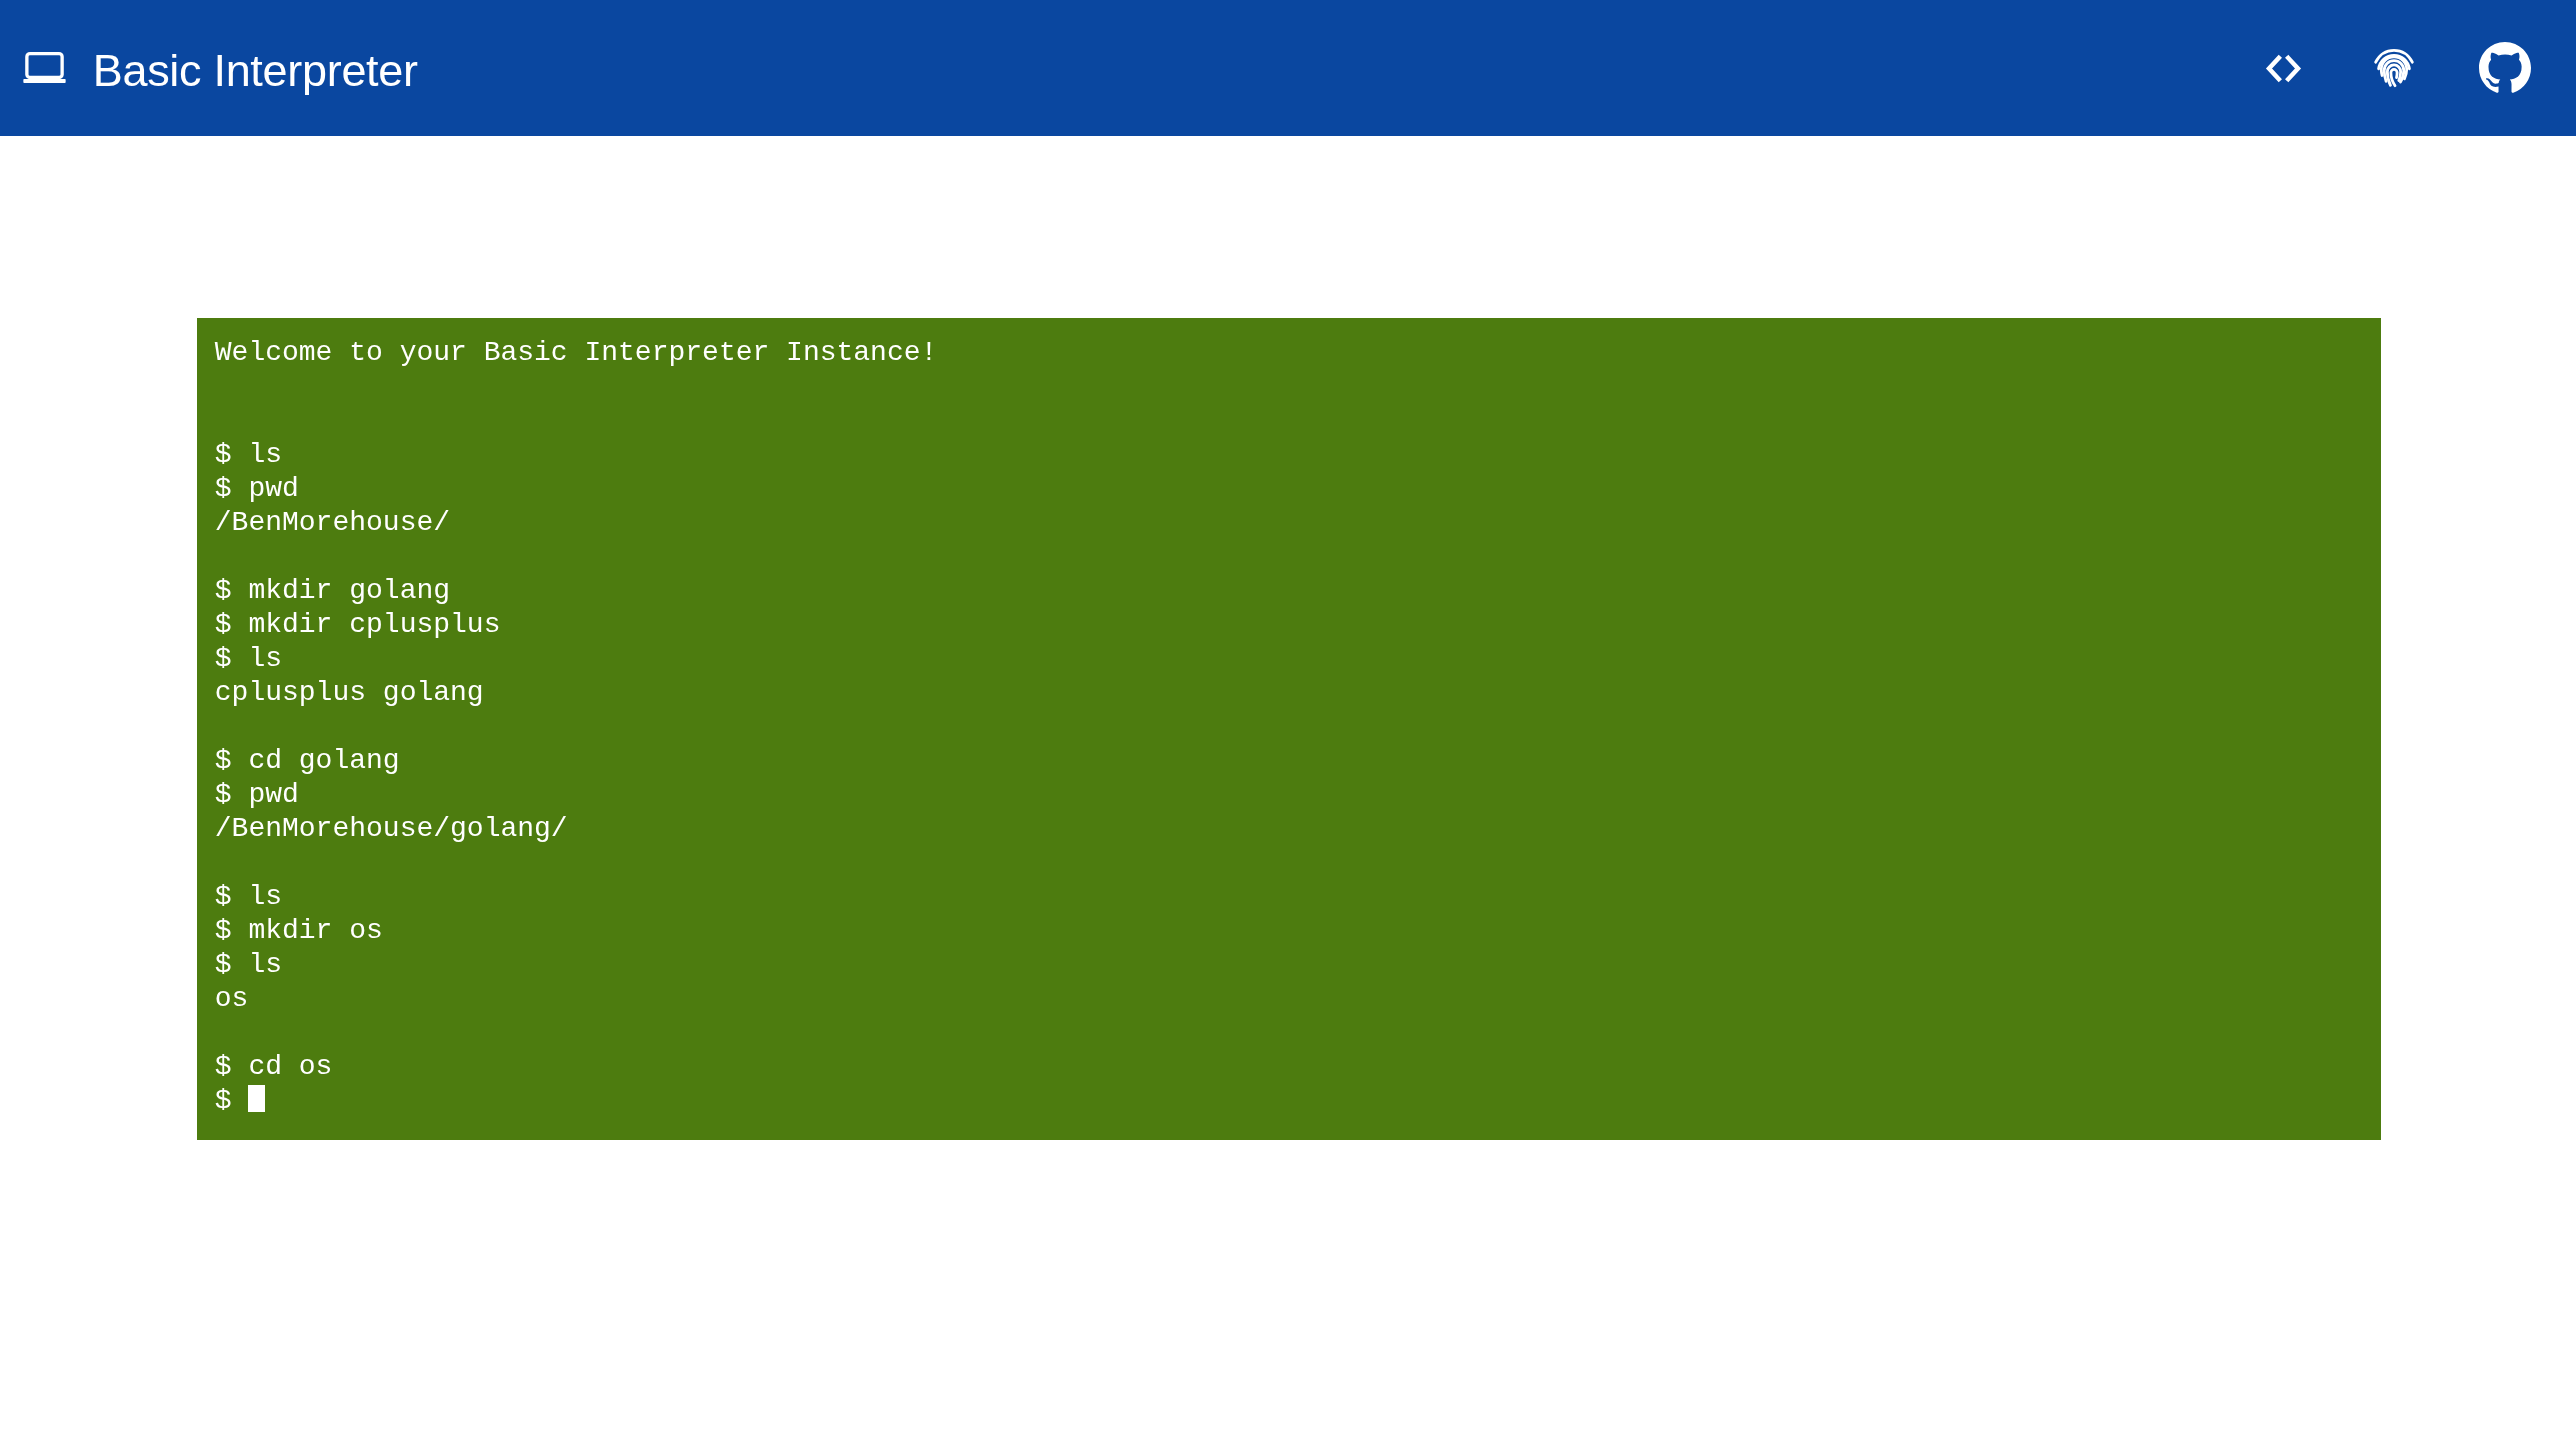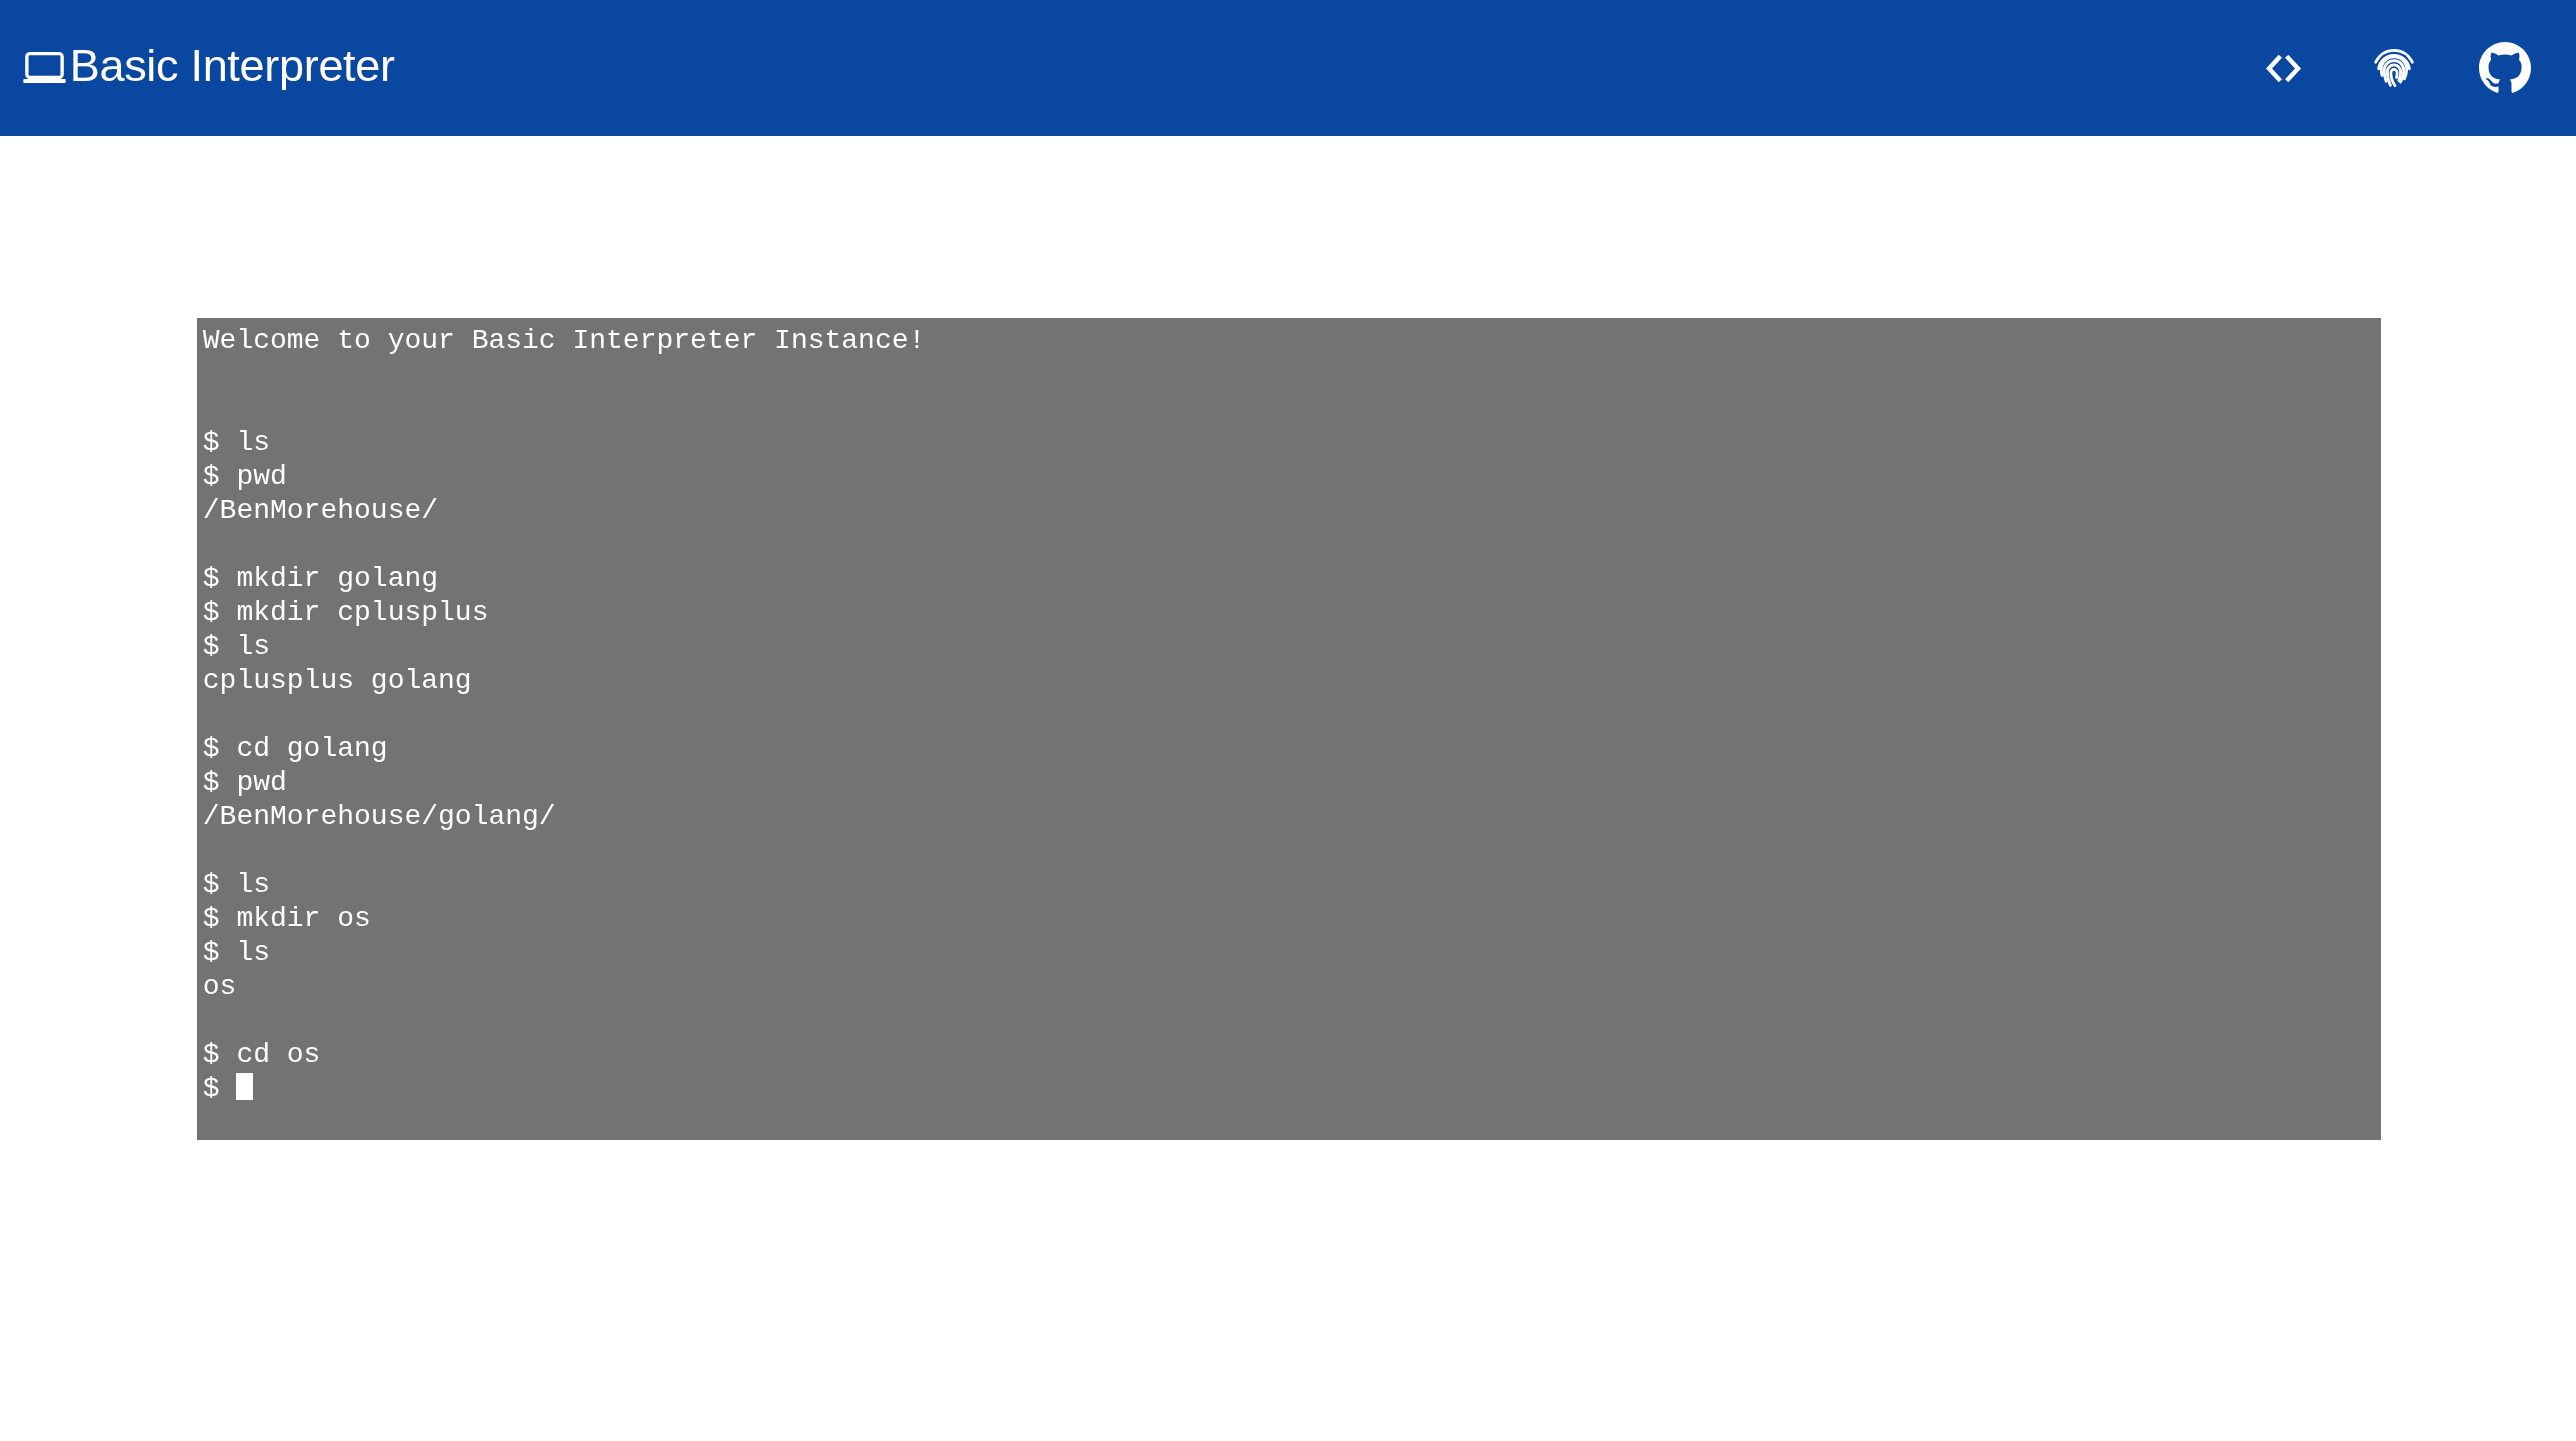--- a/index.html
+++ b/index.html
@@ -22,21 +22,22 @@
     width: 2576px;
     height: 136px;
     background: #0a47a0;
     display: flex;
     align-items: center;
     box-sizing: border-box;
     padding: 0 45px 0 19.7px;
   }
   .brand {
     display: flex;
-    align-items: flex-start;
+    align-items: flex-end;
+    gap: 23px;
   }
   .brand-icon {
     width: 50px;
     height: 50px;
     display: flex;
     align-items: center;
     justify-content: center;
     flex: none;
   }
   .brand-icon svg { display: block; }
@@ -66,23 +67,23 @@
   }
   .hdr-btn svg { display: block; }
 
   
   .terminal {
     position: absolute;
     left: 197px;
     top: 318px;
     width: 2184px;
     height: 822px;
-    background: #737373;
+    background: #4d7c0f;
     box-sizing: border-box;
-    padding: 4px;
+    padding: 16px;
     overflow: hidden;
   }
   .terminal-body {
     font-family: "Liberation Mono", "DejaVu Sans Mono", monospace;
     font-size: 28px;
     line-height: 34px;
     color: #ffffff;
     white-space: pre;
     padding: 1.8px 0 0 1.8px;
   }

